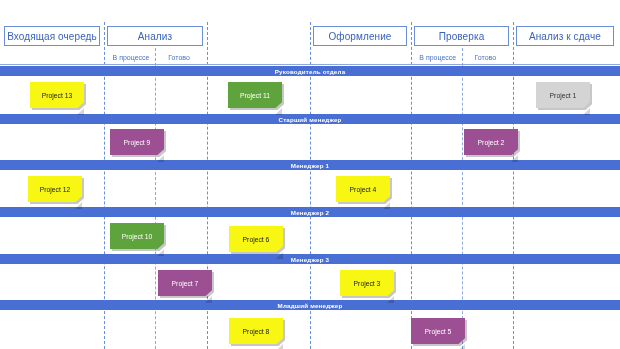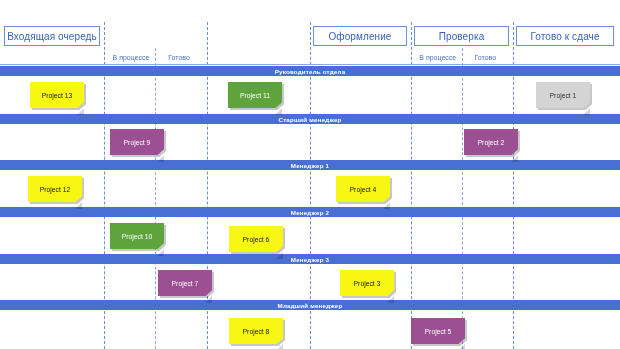--- a/index.html
+++ b/index.html
@@ -148,27 +148,28 @@
     pointer-events: none;
   }
 </style>
 </head>
 <body>
 
 <div id="board">
 
   <div class="header-zone" id="header-zone">
       <div class="col-head" style="left: 4px; width: 96px;">Входящая очередь</div>
+      <div class="col-head" style="left: 107px; width: 96px;">Анализ</div>
       <div class="sub-head" style="left: 107px; width: 48px;">В процессе</div>
       <div class="sub-head" style="left: 155px; width: 48px;">Готово</div>
       <div class="col-head" style="left: 313px; width: 94px;">Оформление</div>
       <div class="col-head" style="left: 414px; width: 95px;">Проверка</div>
       <div class="sub-head" style="left: 414px; width: 47.5px;">В процессе</div>
       <div class="sub-head" style="left: 461.5px; width: 47.5px;">Готово</div>
-      <div class="col-head" style="left: 516px; width: 98px;">Готово к сдаче</div>
+      <div class="col-head" style="left: 516px; width: 98px;">Анализ к сдаче</div>
     </div>
 
   <div id="separators-layer">
       <div class="vsep solidish" style="left: 104px;"></div>
       <div class="vsep sub" style="left: 155px;"></div>
       <div class="vsep solidish" style="left: 207px;"></div>
       <div class="vsep solidish" style="left: 310px;"></div>
       <div class="vsep solidish" style="left: 411px;"></div>
       <div class="vsep sub" style="left: 462px;"></div>
       <div class="vsep solidish" style="left: 513px;"></div>

